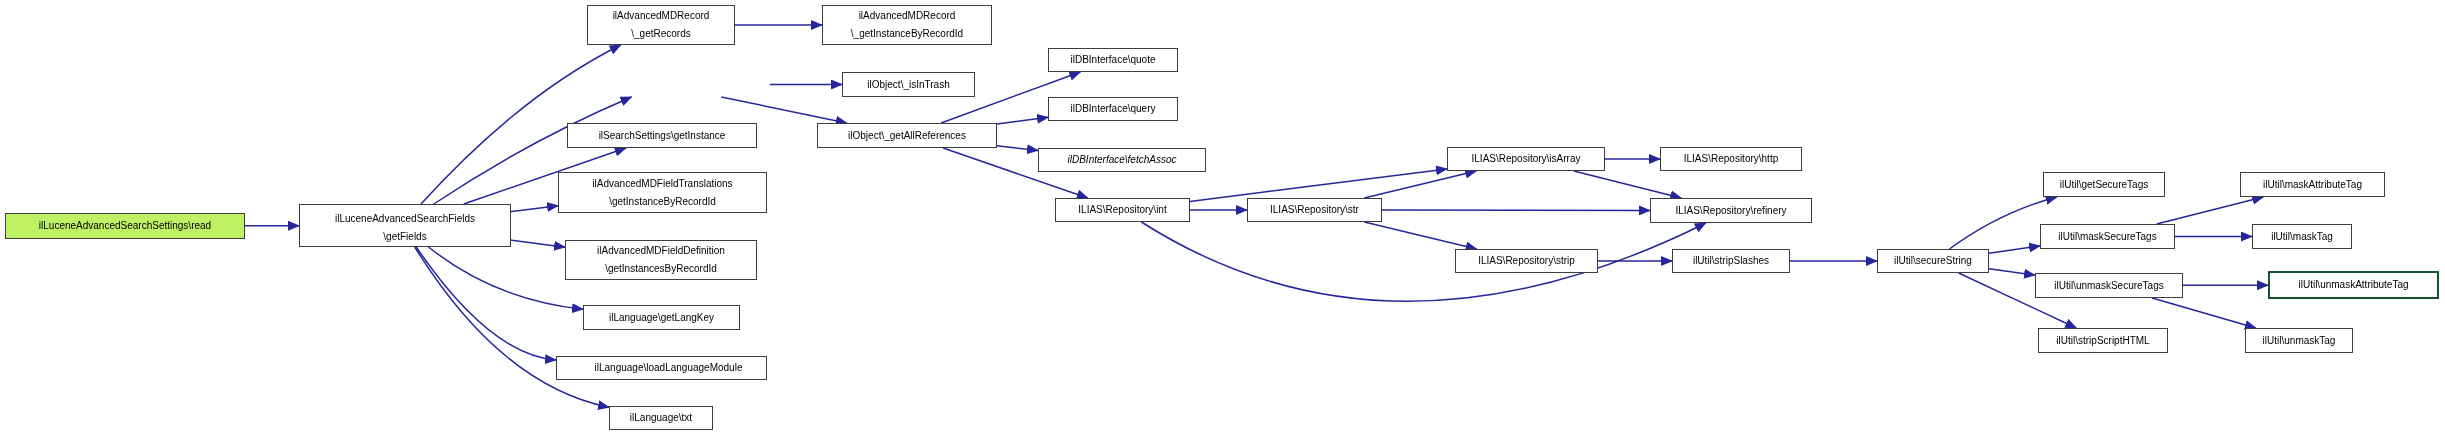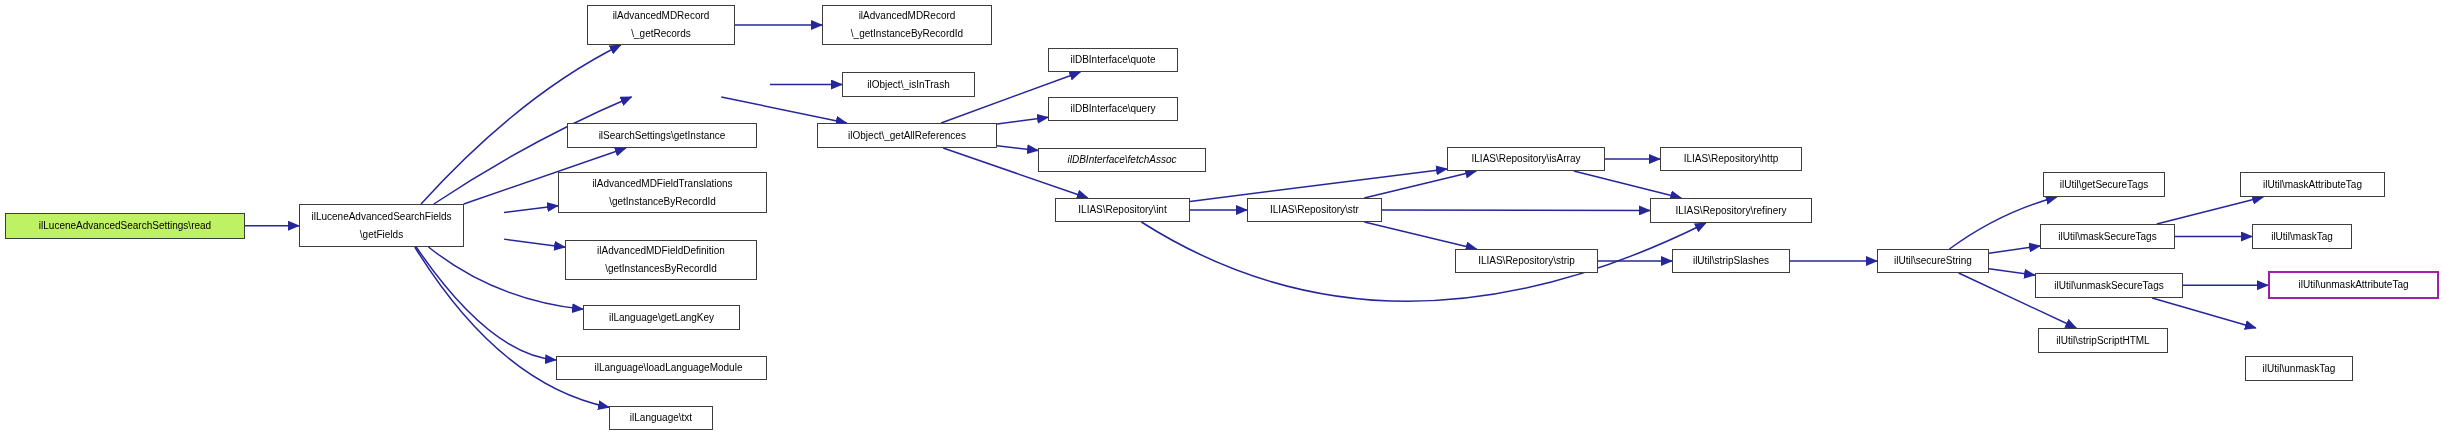--- a/index.html
+++ b/index.html
@@ -10,21 +10,21 @@
   }
   #edges{position:absolute;left:0;top:0;z-index:1;}
   .node{
     position:absolute;z-index:2;box-sizing:border-box;
     background:#ffffff;border:1.5px solid #3d3d3d;
     display:flex;flex-direction:column;align-items:center;justify-content:center;
     font-size:10px;line-height:18px;color:#000;white-space:nowrap;
     cursor:pointer;
   }
   .node.root{background:#bef264;cursor:default;}
-  .node.highlight{border:2px solid #a21caf;}
+  .node.highlight{border:2px solid #14532d;}
   .node span{display:block;text-align:center;}
 </style>
 </head>
 <body>
 
 <div id="graph">
     <svg id="edges" width="2445" height="438">
       <defs>
         <marker id="arrow" viewBox="0 0 12 10" refX="11" refY="5" markerWidth="12" markerHeight="10" markerUnits="userSpaceOnUse" orient="auto">
           <path d="M0,0 L12,5 L0,10 Z" fill="#26269c"></path>
@@ -61,21 +61,21 @@
       <path d="M1989,268.79545454545456 L2035,275.1988636363636" fill="none" stroke="#26269c" stroke-width="1.5" marker-end="url(#arrow)"></path>
       <path d="M1958.6603773584907,273 L2076.2704402515724,328" fill="none" stroke="#26269c" stroke-width="1.5" marker-end="url(#arrow)"></path>
       <path d="M2156.778846153846,224 L2263.221153846154,197" fill="none" stroke="#26269c" stroke-width="1.5" marker-end="url(#arrow)"></path>
       <path d="M2175,236.5 L2252,236.5" fill="none" stroke="#26269c" stroke-width="1.5" marker-end="url(#arrow)"></path>
       <path d="M2183,285.34867075664624 L2268,285.17484662576686" fill="none" stroke="#26269c" stroke-width="1.5" marker-end="url(#arrow)"></path>
       <path d="M2152.181818181818,298 L2255.818181818182,328" fill="none" stroke="#26269c" stroke-width="1.5" marker-end="url(#arrow)"></path>
     </svg>
     <div class="node root" style="left: 5px; top: 213px; width: 240px; height: 26px;">
       <span>ilLuceneAdvancedSearchSettings\read</span>
     </div>
-    <div class="node" style="left: 299px; top: 204px; width: 165px; height: 43px;">
+    <div class="node" style="left: 299px; top: 204px; width: 212px; height: 43px; justify-content: flex-end;">
       <span>ilLuceneAdvancedSearchFields</span>
       <span>\getFields</span>
     </div>
     <div class="node" style="left: 587px; top: 5px; width: 148px; height: 40px;">
       <span>ilAdvancedMDRecord</span>
       <span>\_getRecords</span>
     </div>
     <div class="node" style="left: 822px; top: 5px; width: 170px; height: 40px;">
       <span>ilAdvancedMDRecord</span>
       <span>\_getInstanceByRecordId</span>
@@ -153,16 +153,16 @@
     </div>
     <div class="node" style="left: 2035px; top: 273px; width: 148px; height: 25px;">
       <span>ilUtil\unmaskSecureTags</span>
     </div>
     <div class="node highlight" style="left: 2268px; top: 271px; width: 171px; height: 28px;">
       <span>ilUtil\unmaskAttributeTag</span>
     </div>
     <div class="node" style="left: 2038px; top: 328px; width: 130px; height: 25px;">
       <span>ilUtil\stripScriptHTML</span>
     </div>
-    <div class="node" style="left: 2245px; top: 328px; width: 108px; height: 25px; margin-top: 28px;">
+    <div class="node" style="left: 2245px; top: 328px; width: 108px; height: 25px;">
       <span>ilUtil\unmaskTag</span>
     </div>
   </div>
 
 </body></html>

